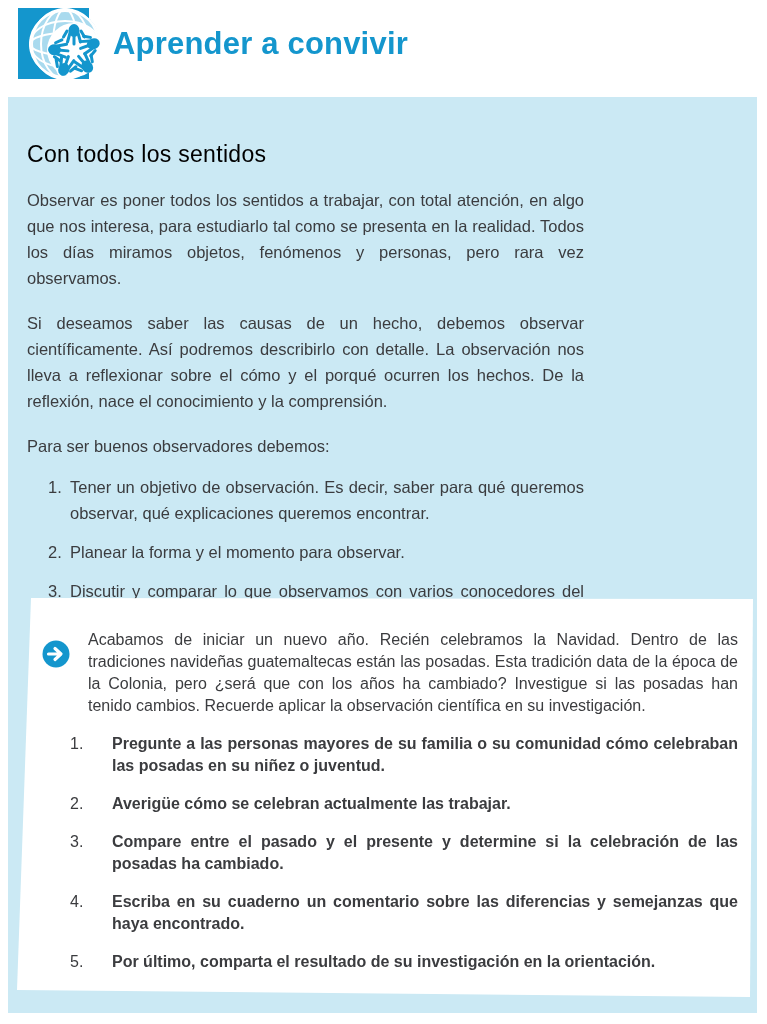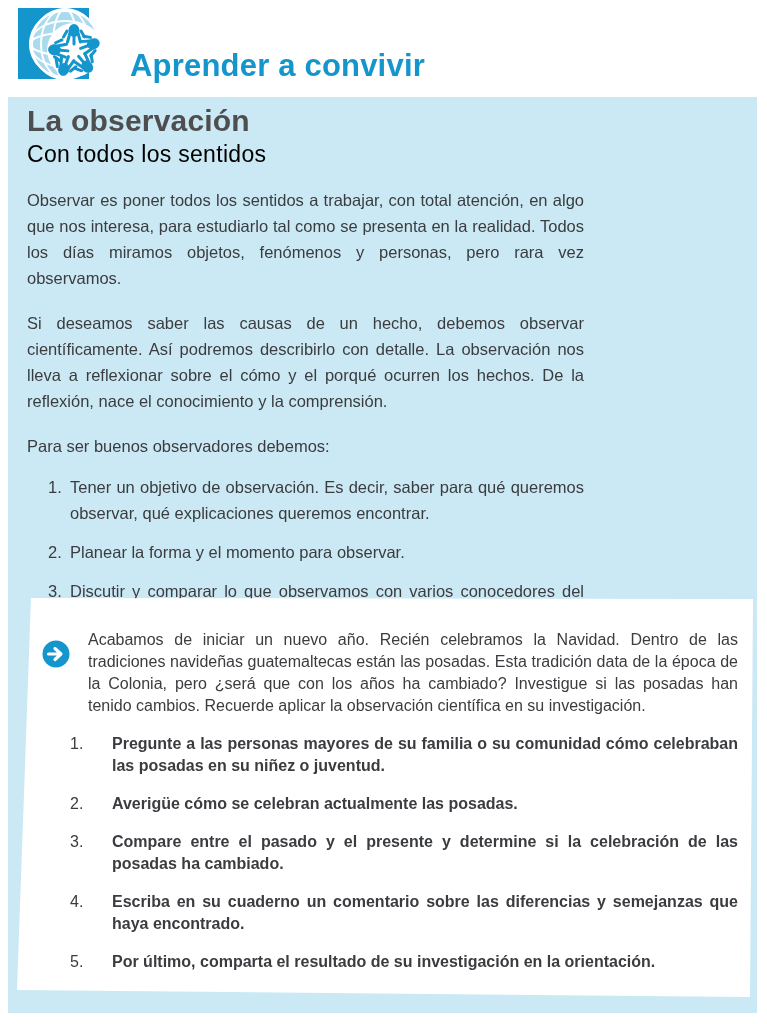--- a/index.html
+++ b/index.html
@@ -6,24 +6,23 @@
   .page {
     position:relative; width:767px; height:1024px; overflow:hidden;
     background:#ffffff;
     font-family:"Liberation Sans", sans-serif;
     -webkit-font-smoothing:antialiased;
   }
   
   .header { position:absolute; left:0; top:0; width:767px; height:97px; }
   .logo { position:absolute; left:17px; top:5px; width:102px; height:80px; }
   .page-title {
-    position:absolute; left:130px; top:26px;
+    position:absolute; left:113px; top:26px;
     font-size:31px; font-weight:bold; color:#1496cd; letter-spacing:0.2px;
     white-space:nowrap;
-    margin-top:22px;
   }
   
   .panel {
     position:absolute; left:8px; top:97px; width:749px; height:916px;
     background:#cbe9f4;
   }
   .article-title {
     position:absolute; left:19px; top:7px;
     font-size:30px; font-weight:bold; color:#4e4e50; letter-spacing:0.2px;
   }
@@ -102,21 +101,20 @@
           <use href="#hand" transform="translate(48,61) rotate(20)"></use>
           <use href="#hand" transform="translate(41,45) rotate(95)"></use>
         </g>
       </svg>
     </div>
     <div class="page-title">Aprender a convivir</div>
   </div>
 
   <div class="panel">
 
-    <div class="article-title">La observación</div>
     <div class="article-subtitle">Con todos los sentidos</div>
 
     <div class="article-body">
       <p>Observar es poner todos los sentidos a trabajar, con total atención, en algo que nos interesa, para estudiarlo tal como se presenta en la realidad. Todos los días miramos objetos, fenómenos y personas, pero rara vez observamos.</p>
       <p>Si deseamos saber las causas de un hecho, debemos observar científicamente. Así podremos describirlo con detalle. La observación nos lleva a reflexionar sobre el cómo y el porqué ocurren los hechos. De la reflexión, nace el conocimiento y la comprensión.</p>
       <p>Para ser buenos observadores debemos:</p>
 
       <div class="steps">
         <div class="step">
           <span class="step-num">1.</span>
@@ -144,21 +142,21 @@
       <div class="activity-body">
         <p class="act-intro">Acabamos de iniciar un nuevo año. Recién celebramos la Navidad. Dentro de las tradiciones navideñas guatemaltecas están las posadas. Esta tradición data de la época de la Colonia, pero ¿será que con los años ha cambiado? Investigue si las posadas han tenido cambios. Recuerde aplicar la observación científica en su investigación.</p>
 
         <div>
           <div class="act-step">
             <span class="act-num">1.</span>
             <span class="act-text">Pregunte a las personas mayores de su familia o su comunidad cómo celebraban las posadas en su niñez o juventud.</span>
           </div>
           <div class="act-step">
             <span class="act-num">2.</span>
-            <span class="act-text">Averigüe cómo se celebran actualmente las posadas.</span>
+            <span class="act-text">Averigüe cómo se celebran actualmente las trabajar.</span>
           </div>
           <div class="act-step">
             <span class="act-num">3.</span>
             <span class="act-text">Compare entre el pasado y el presente y determine si la celebración de las posadas ha cambiado.</span>
           </div>
           <div class="act-step">
             <span class="act-num">4.</span>
             <span class="act-text">Escriba en su cuaderno un comentario sobre las diferencias y semejanzas que haya encontrado.</span>
           </div>
           <div class="act-step">

